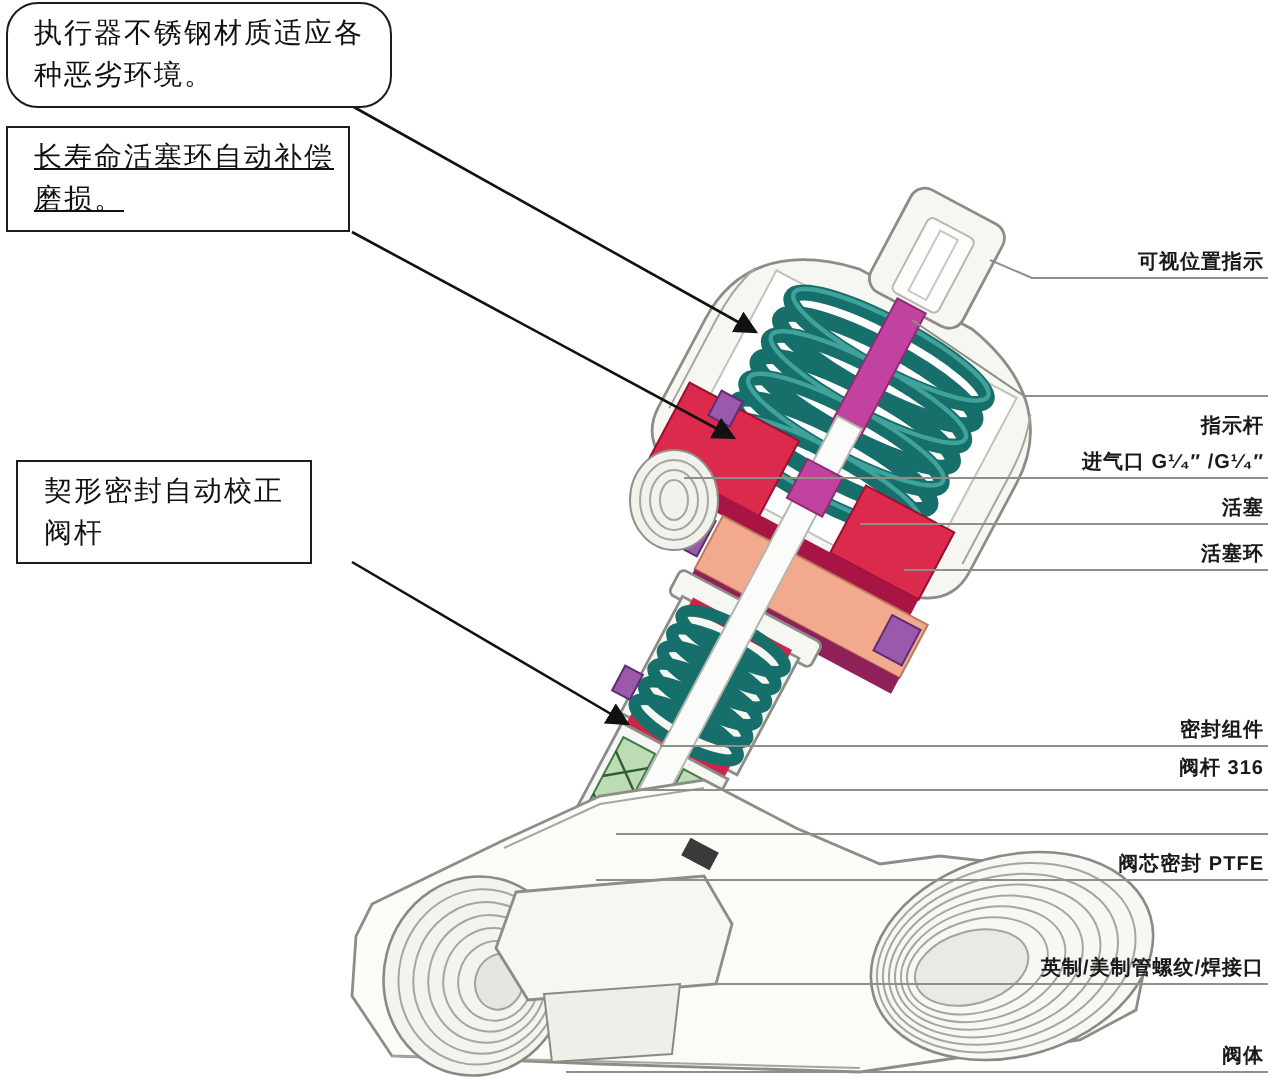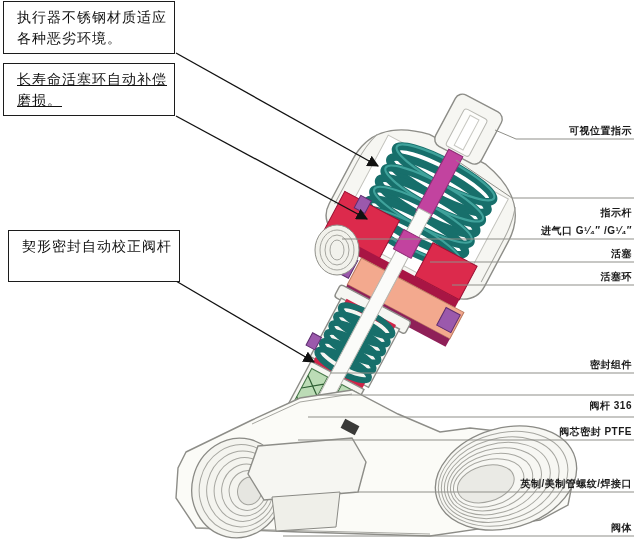--- a/index.html
+++ b/index.html
@@ -164,28 +164,28 @@
       <polyline class="leader" points="283,536 634,536"></polyline>
     </g>
 
     <g>
       <line class="barrow" x1="176" y1="53" x2="378" y2="166" marker-end="url(#ah)"></line>
       <line class="barrow" x1="176" y1="116" x2="367" y2="219" marker-end="url(#ah)"></line>
       <line class="barrow" x1="176" y1="281" x2="314" y2="362" marker-end="url(#ah)"></line>
     </g>
   </svg>
 
-  <div class="callout" style="left:3px;top:1px;width:172px;height:53px;">执行器不锈钢材质适应各种恶劣环境。</div>
+  <div class="callout" style="left:3px;top:1px;width:193px;height:53px;border-radius:16px;">执行器不锈钢材质适应各种恶劣环境。</div>
   <div class="callout" style="left:3px;top:63px;width:172px;height:53px;text-decoration:underline;">长寿命活塞环自动补偿磨损。</div>
-  <div class="callout" style="left:8px;top:230px;width:172px;height:52px;">契形密封自动校正阀杆</div>
+  <div class="callout" style="left:8px;top:230px;width:148px;height:52px;">契形密封自动校正阀杆</div>
 
   <div class="plabel" style="top:124px;">可视位置指示</div>
   <div class="plabel" style="top:183px;margin-top:23px;">指示杆</div>
   <div class="plabel" style="top:224px;">进气口 G¹⁄₄″ /G¹⁄₄″</div>
   <div class="plabel" style="top:247px;">活塞</div>
   <div class="plabel" style="top:270px;">活塞环</div>
   <div class="plabel" style="top:358px;margin-left:20px;">密封组件</div>
-  <div class="plabel" style="top:399px;">阀杆 316</div>
+  <div class="plabel" style="top:377px;">阀杆 316</div>
   <div class="plabel" style="top:425px;">阀芯密封 PTFE</div>
   <div class="plabel" style="top:477px;">英制/美制管螺纹/焊接口</div>
   <div class="plabel" style="top:521px;padding-left:48px;">阀体</div>
 
 </div>
 
 </body></html>

